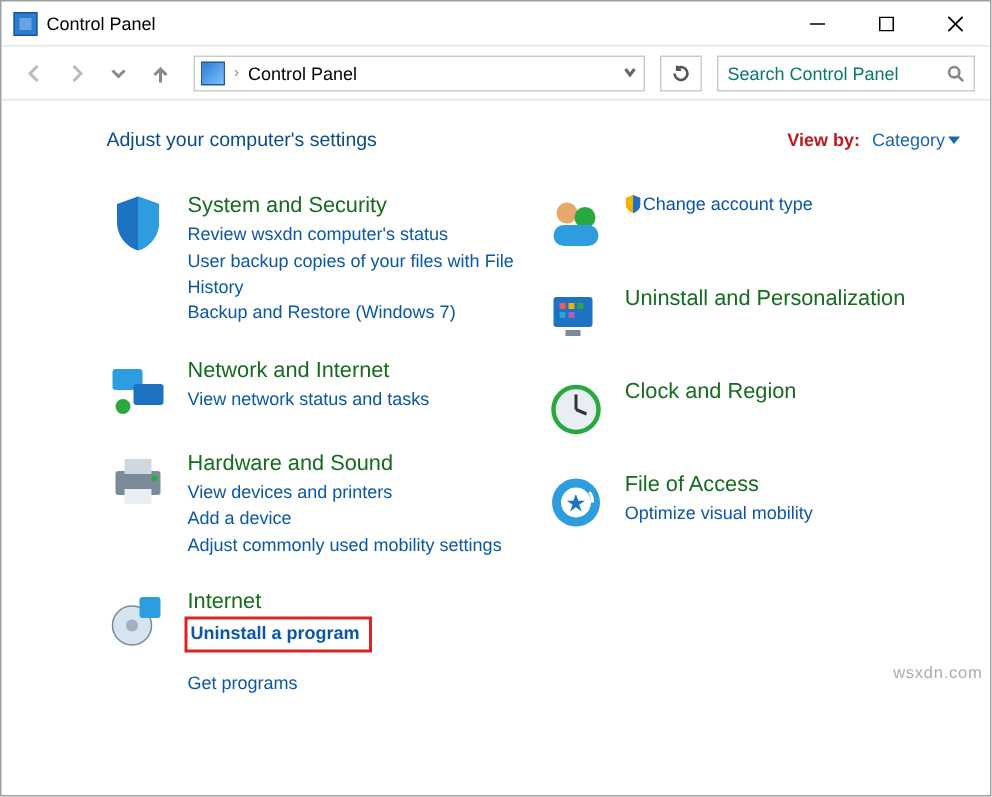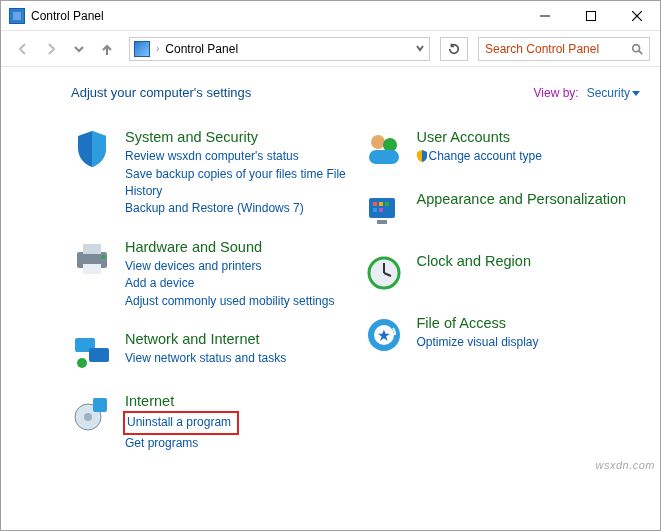--- a/index.html
+++ b/index.html
@@ -78,38 +78,38 @@
     border:1px solid #ccc;
     display:flex; align-items:center; justify-content:center;
     margin-right:6px;
   }
   .refresh svg { width:12px; height:12px; stroke:#555; stroke-width:2; fill:none; }
   .searchbox {
     width:172px; height:24px;
     border:1px solid #ccc;
     display:flex; align-items:center;
     padding: 0 6px;
-    color:#c2410c;
+    color:#0f766e;
     justify-content: space-between;
   }
   .searchbox svg { width:12px; height:12px; stroke:#888; stroke-width:2; fill:none; }
 
   .content {
     padding: 18px 20px 20px 70px;
   }
   .heading-row {
     display:flex; align-items:center;
     margin-bottom: 28px;
     justify-content: space-between;
   }
   .heading {
     color:#0a4b8c; font-size:13px;
   }
   .heading-row .spacer { flex:1; }
-  .viewby { font-size:12px; color:#a21caf; margin-right:8px; }
+  .viewby { font-size:12px; color:#b91c1c; margin-right:8px;font-weight:bold; }
   .viewby-val { color:#1a66b3; font-size:12px; display:flex; align-items:center; gap:2px; }
   .viewby-val svg { width:8px; height:8px; fill:#1a66b3; }
 
   .columns {
     display:flex;
     gap: 14px;
   }
   .col { flex:1; }
   .cat {
     display:flex;
@@ -132,34 +132,34 @@
   .cat-link {
     color:#0b57a6;
     font-size:12px;
     line-height:1.45;
     display:block;
   }
   .highlight-box {
     border: 2px solid #d22;
     display:inline-block;
     padding: 1px 6px 1px 2px;
-    margin: -1px -6px 0 -2px;
+    margin: -1px -6px 12px -2px;
+    font-weight: bold;
   }
 
   
   .icon svg { width:42px; height:42px; }
 
   .watermark {
     position:absolute;
-    right:6px; bottom:60px;
+    right:6px; bottom:76px;
     font-size:11px;
     color:#aaa;
     letter-spacing:0.5px;
     transform-origin: right bottom;
-    font-style: italic;
   }
 </style>
 </head>
 <body>
 
 <div class="titlebar">
   <span class="app-icon"></span>
   <span class="title">Control Panel</span>
   <span class="spacer"></span>
   <div class="winbtn">
@@ -227,74 +227,74 @@
       </svg>
   </div>
 </div>
 
 <div class="content">
   <div class="heading-row">
     <span class="heading">Adjust your computer's settings</span>
     <span class="spacer"></span>
     <span class="viewby">View by:</span>
     <span class="viewby-val">
-      <span>Security</span>
+      <span>Category</span>
       <svg viewBox="0 0 8 8">
           <polygon points="0,2 8,2 4,7"></polygon>
         </svg>
     </span>
   </div>
 
   <div class="columns">
 
     <div class="col">
 
       <div class="cat">
         <span class="icon">
           <svg viewBox="0 0 42 42">
               <path d="M21 3 L35 8 V20 C35 30 28 37 21 39 C14 37 7 30 7 20 V8 Z" fill="#1d72c2"></path>
               <path d="M21 3 L35 8 V20 C35 30 28 37 21 39 Z" fill="#2e9de0"></path>
             </svg>
         </span>
         <div class="body">
           <div class="cat-title">System and Security</div>
           <span class="cat-link">Review wsxdn computer's status</span>
-          <span class="cat-link">Save backup copies of your files time File History</span>
+          <span class="cat-link">User backup copies of your files with File History</span>
           <span class="cat-link">Backup and Restore (Windows 7)</span>
+        </div>
+      </div>
+
+      <div class="cat">
+        <span class="icon">
+          <svg viewBox="0 0 42 42">
+              <rect x="4" y="8" width="20" height="14" rx="2" fill="#2e9de0"></rect>
+              <rect x="18" y="18" width="20" height="14" rx="2" fill="#1d72c2"></rect>
+              <circle cx="11" cy="33" r="5" fill="#29a83f"></circle>
+            </svg>
+        </span>
+        <div class="body">
+          <div class="cat-title">Network and Internet</div>
+          <span class="cat-link">View network status and tasks</span>
         </div>
       </div>
 
       <div class="cat">
         <span class="icon">
           <svg viewBox="0 0 42 42">
               <rect x="6" y="14" width="30" height="16" rx="2" fill="#7a8a99"></rect>
               <rect x="12" y="6" width="18" height="10" fill="#cfd8e0"></rect>
               <rect x="12" y="26" width="18" height="10" fill="#e8eef3"></rect>
               <circle cx="32" cy="19" r="2" fill="#29a83f"></circle>
             </svg>
         </span>
         <div class="body">
           <div class="cat-title">Hardware and Sound</div>
           <span class="cat-link">View devices and printers</span>
           <span class="cat-link">Add a device</span>
           <span class="cat-link">Adjust commonly used mobility settings</span>
-        </div>
-      </div>
-
-      <div class="cat">
-        <span class="icon">
-          <svg viewBox="0 0 42 42">
-              <rect x="4" y="8" width="20" height="14" rx="2" fill="#2e9de0"></rect>
-              <rect x="18" y="18" width="20" height="14" rx="2" fill="#1d72c2"></rect>
-              <circle cx="11" cy="33" r="5" fill="#29a83f"></circle>
-            </svg>
-        </span>
-        <div class="body">
-          <div class="cat-title">Network and Internet</div>
-          <span class="cat-link">View network status and tasks</span>
         </div>
       </div>
 
       <div class="cat">
         <span class="icon">
           <svg viewBox="0 0 42 42">
               <circle cx="17" cy="25" r="13" fill="#d6e4ef" stroke="#7a8a99"></circle>
               <circle cx="17" cy="25" r="4" fill="#9db1c2"></circle>
               <rect x="22" y="6" width="14" height="14" rx="2" fill="#2e9de0"></rect>
             </svg>
@@ -314,21 +314,20 @@
 
       <div class="cat">
         <span class="icon">
           <svg viewBox="0 0 42 42">
               <circle cx="15" cy="14" r="7" fill="#e7a96b"></circle>
               <circle cx="27" cy="17" r="7" fill="#29a83f"></circle>
               <rect x="6" y="22" width="30" height="14" rx="7" fill="#2e9de0"></rect>
             </svg>
         </span>
         <div class="body">
-          <div class="cat-title">User Accounts</div>
           <span class="cat-link">
             <svg viewBox="0 0 10 12" width="10" height="12" style="vertical-align:-2px; margin-right:2px">
                 <path d="M5 0 L10 2 V6 C10 9 7.5 11.5 5 12 C2.5 11.5 0 9 0 6 V2 Z" fill="#f2b200"></path>
                 <path d="M5 0 L10 2 V6 C10 9 7.5 11.5 5 12 Z" fill="#1d72c2"></path>
               </svg><span>Change account type</span>
           </span>
         </div>
       </div>
 
       <div class="cat">
@@ -337,21 +336,21 @@
               <rect x="6" y="8" width="26" height="20" rx="2" fill="#1d72c2"></rect>
               <rect x="10" y="12" width="4" height="4" fill="#f25c54"></rect>
               <rect x="16" y="12" width="4" height="4" fill="#f2b200"></rect>
               <rect x="22" y="12" width="4" height="4" fill="#29a83f"></rect>
               <rect x="10" y="18" width="4" height="4" fill="#2e9de0"></rect>
               <rect x="16" y="18" width="4" height="4" fill="#b25cc2"></rect>
               <rect x="14" y="30" width="10" height="4" fill="#7a8a99"></rect>
             </svg>
         </span>
         <div class="body">
-          <div class="cat-title">Appearance and Personalization</div>
+          <div class="cat-title">Uninstall and Personalization</div>
         </div>
       </div>
 
       <div class="cat">
         <span class="icon">
           <svg viewBox="0 0 42 42">
               <circle cx="21" cy="21" r="15" fill="#e8eef3" stroke="#29a83f" stroke-width="3"></circle>
               <line x1="21" y1="21" x2="21" y2="11" stroke="#333" stroke-width="2"></line>
               <line x1="21" y1="21" x2="28" y2="24" stroke="#333" stroke-width="2"></line>
             </svg>
@@ -365,21 +364,21 @@
         <span class="icon">
           <svg viewBox="0 0 42 42">
               <circle cx="21" cy="21" r="16" fill="#2e9de0"></circle>
               <circle cx="21" cy="21" r="10" fill="#fff"></circle>
               <polygon points="21,11 24,19 32,19 25,24 28,32 21,27 14,32 17,24 10,19 18,19" fill="#1d72c2" transform="scale(.55) translate(17,17)"></polygon>
               <path d="M30 14 A11 11 0 0 1 32 21" fill="none" stroke="#fff" stroke-width="2"></path>
             </svg>
         </span>
         <div class="body">
           <div class="cat-title">File of Access</div>
-          <span class="cat-link">Optimize visual display</span>
+          <span class="cat-link">Optimize visual mobility</span>
         </div>
       </div>
 
     </div>
   </div>
 </div>
 
 <div class="watermark">wsxdn.com</div>
 
 </body></html>

